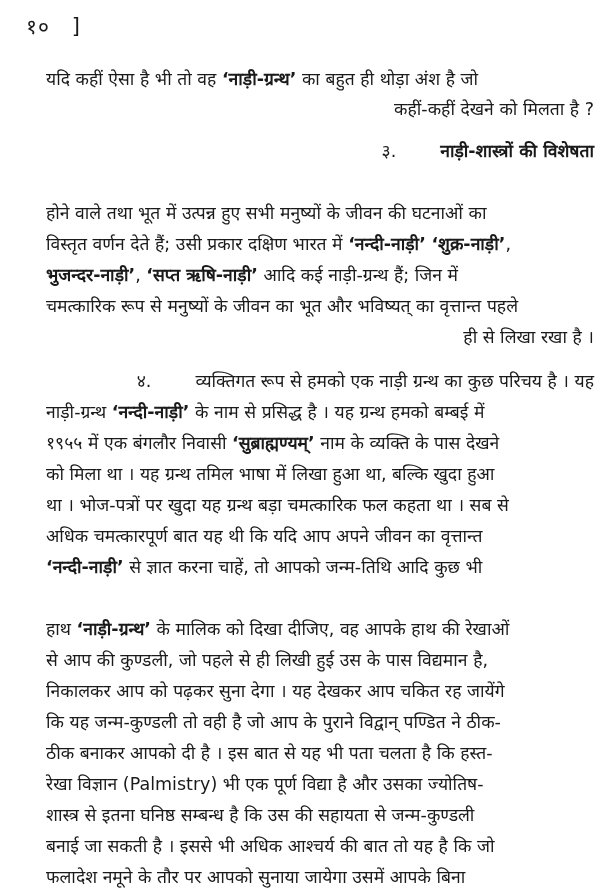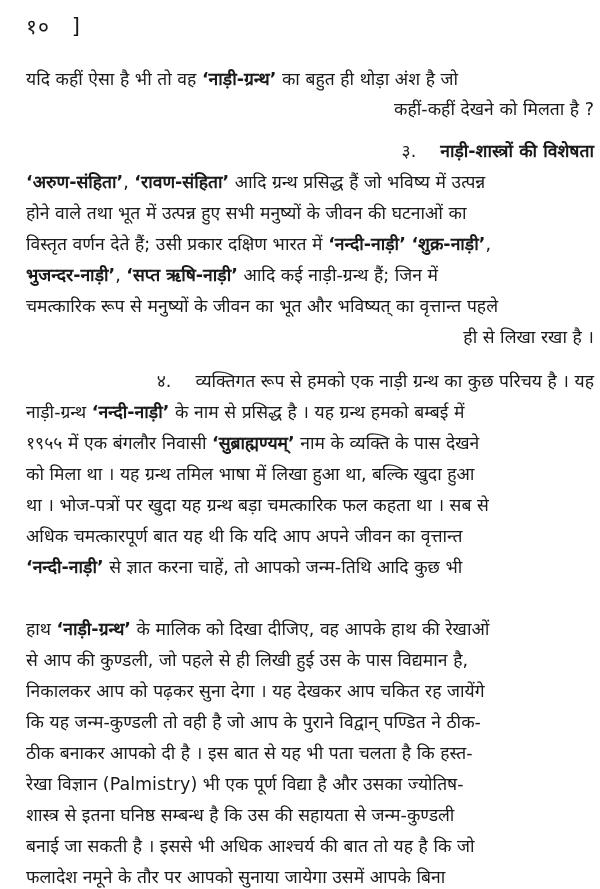--- a/index.html
+++ b/index.html
@@ -16,21 +16,21 @@
     font-size: 21px; letter-spacing: 1px;
     display: flex; gap: 22px; align-items: center;
   }
   .line {
     position: absolute; left: 18px; width: 568px;
     font-size: 17.5px; line-height: 24px; white-space: nowrap;
     display: flex; justify-content: space-between;
   }
   .line.last { justify-content: flex-end; gap: 6px; }
   .line.indent { padding-left: 36px; width: 532px; }
-  .line span { display: inline-block; }
+  .line span { display: inline-block; margin-left: 20px; }
   b, .b { font-weight: bold; }
 </style>
 </head>
 <body>
 
 <div class="page">
 
   <div class="header">
     <span>१०</span>
     <span>]</span>
@@ -39,23 +39,20 @@
   <div class="line" style="top:67px">
     <span>यदि कहीं ऐसा है भी तो वह <b>‘नाड़ी-ग्रन्थ’</b> का बहुत ही थोड़ा अंश है जो</span>
   </div>
   <div class="line last" style="top:97px">
     <span>कहीं-कहीं देखने को मिलता है ?</span>
   </div>
 
   <div class="line indent last" style="top:139px">
     <span style="margin-right:18px">३.</span>
     <span class="b">नाड़ी-शास्त्रों की विशेषता</span>
-  </div>
-  <div class="line" style="top:170px">
-    <span><b>‘अरुण-संहिता’</b>, <b>‘रावण-संहिता’</b> आदि ग्रन्थ प्रसिद्ध हैं जो भविष्य में उत्पन्न</span>
   </div>
   <div class="line" style="top:201px">
     <span>होने वाले तथा भूत में उत्पन्न हुए सभी मनुष्यों के जीवन की घटनाओं का</span>
   </div>
   <div class="line" style="top:232px">
     <span>विस्तृत वर्णन देते हैं; उसी प्रकार दक्षिण भारत में <b>‘नन्दी-नाड़ी’</b> <b>‘शुक्र-नाड़ी’</b>,</span>
   </div>
   <div class="line" style="top:294px">
     <span>चमत्कारिक रूप से मनुष्यों के जीवन का भूत और भविष्यत् का वृत्तान्त पहले</span>
   </div>

